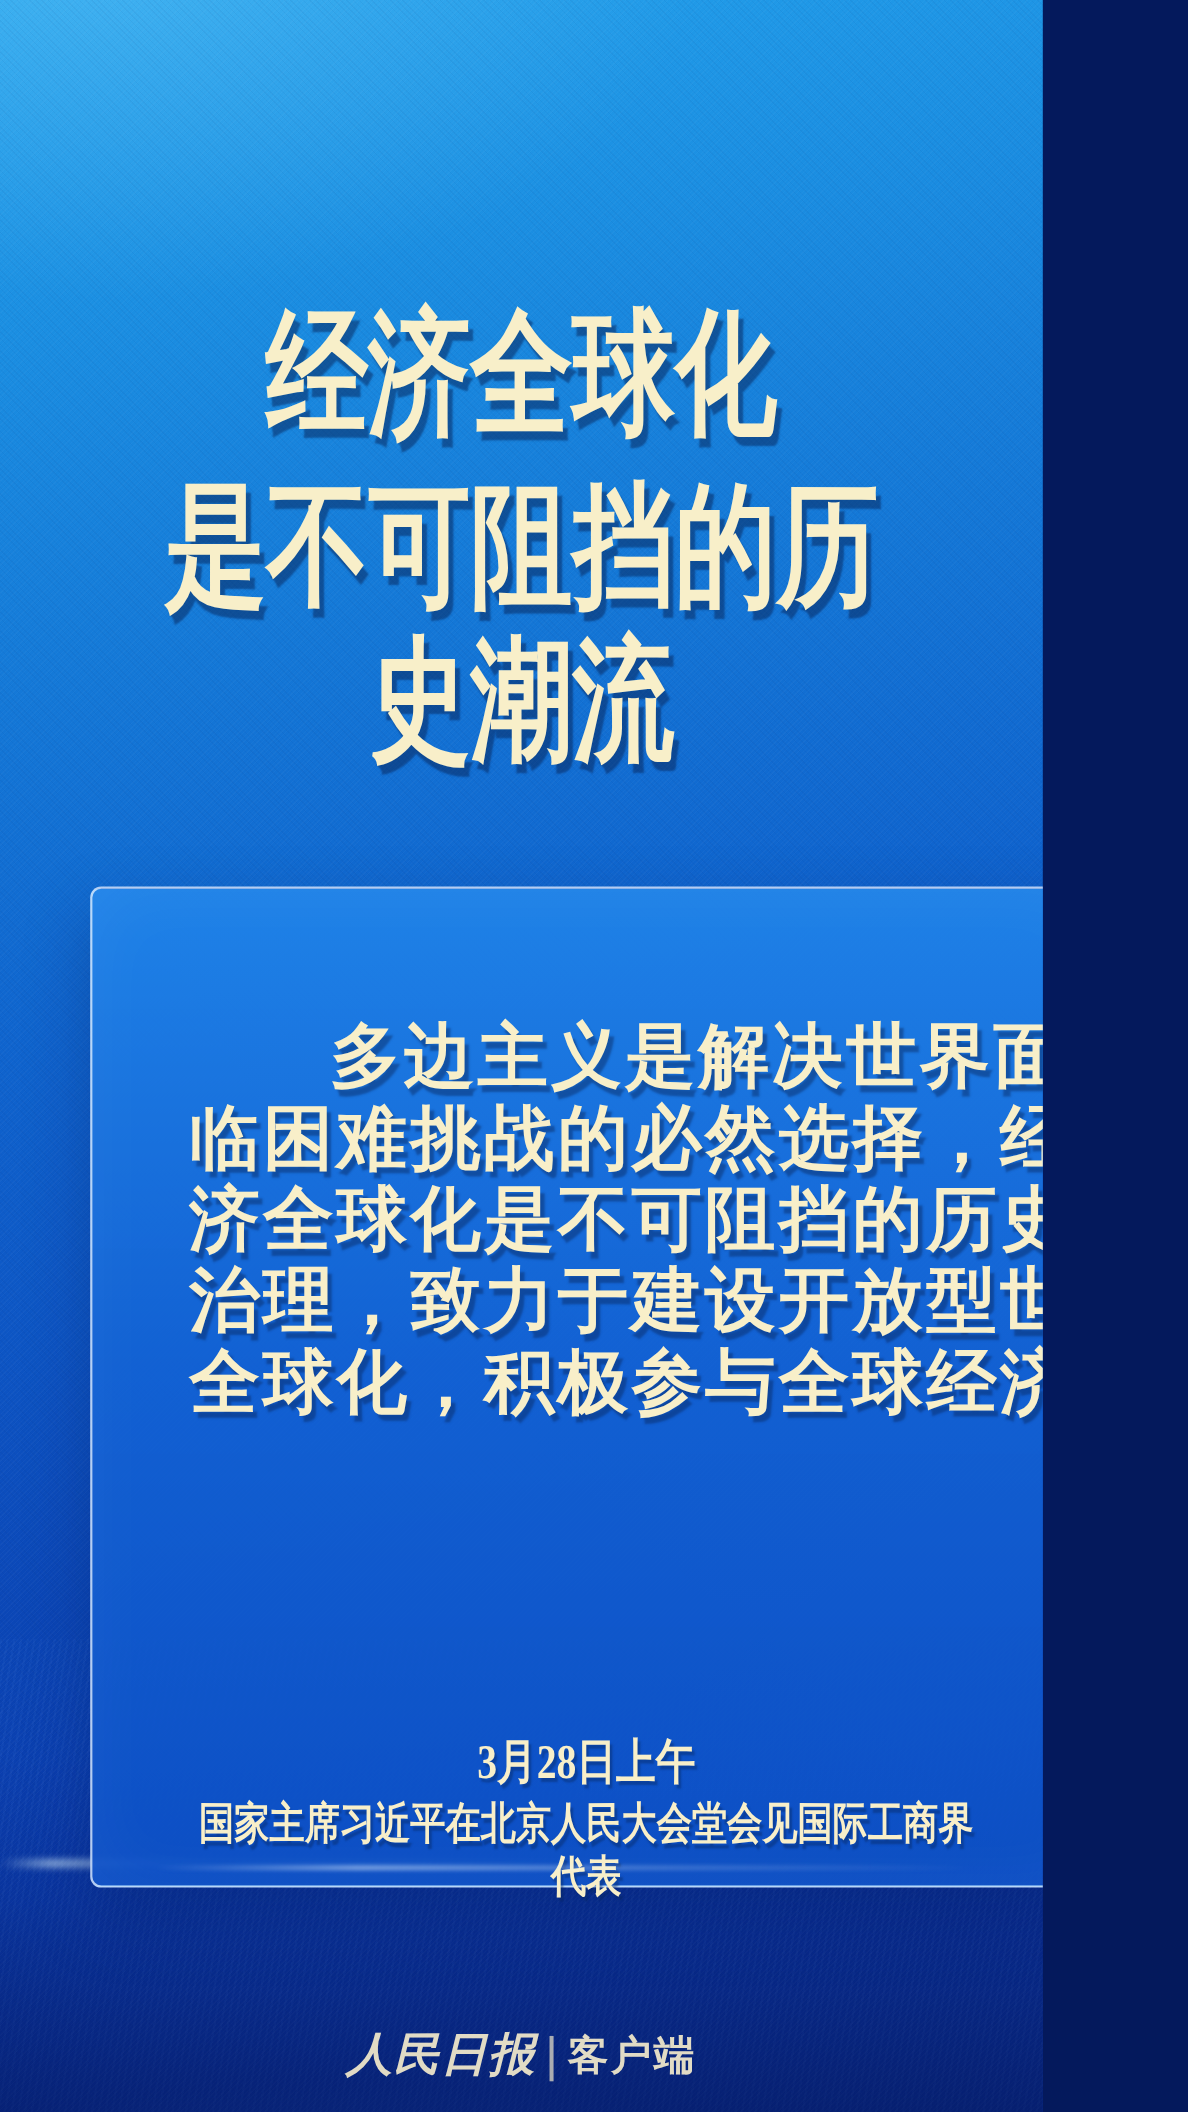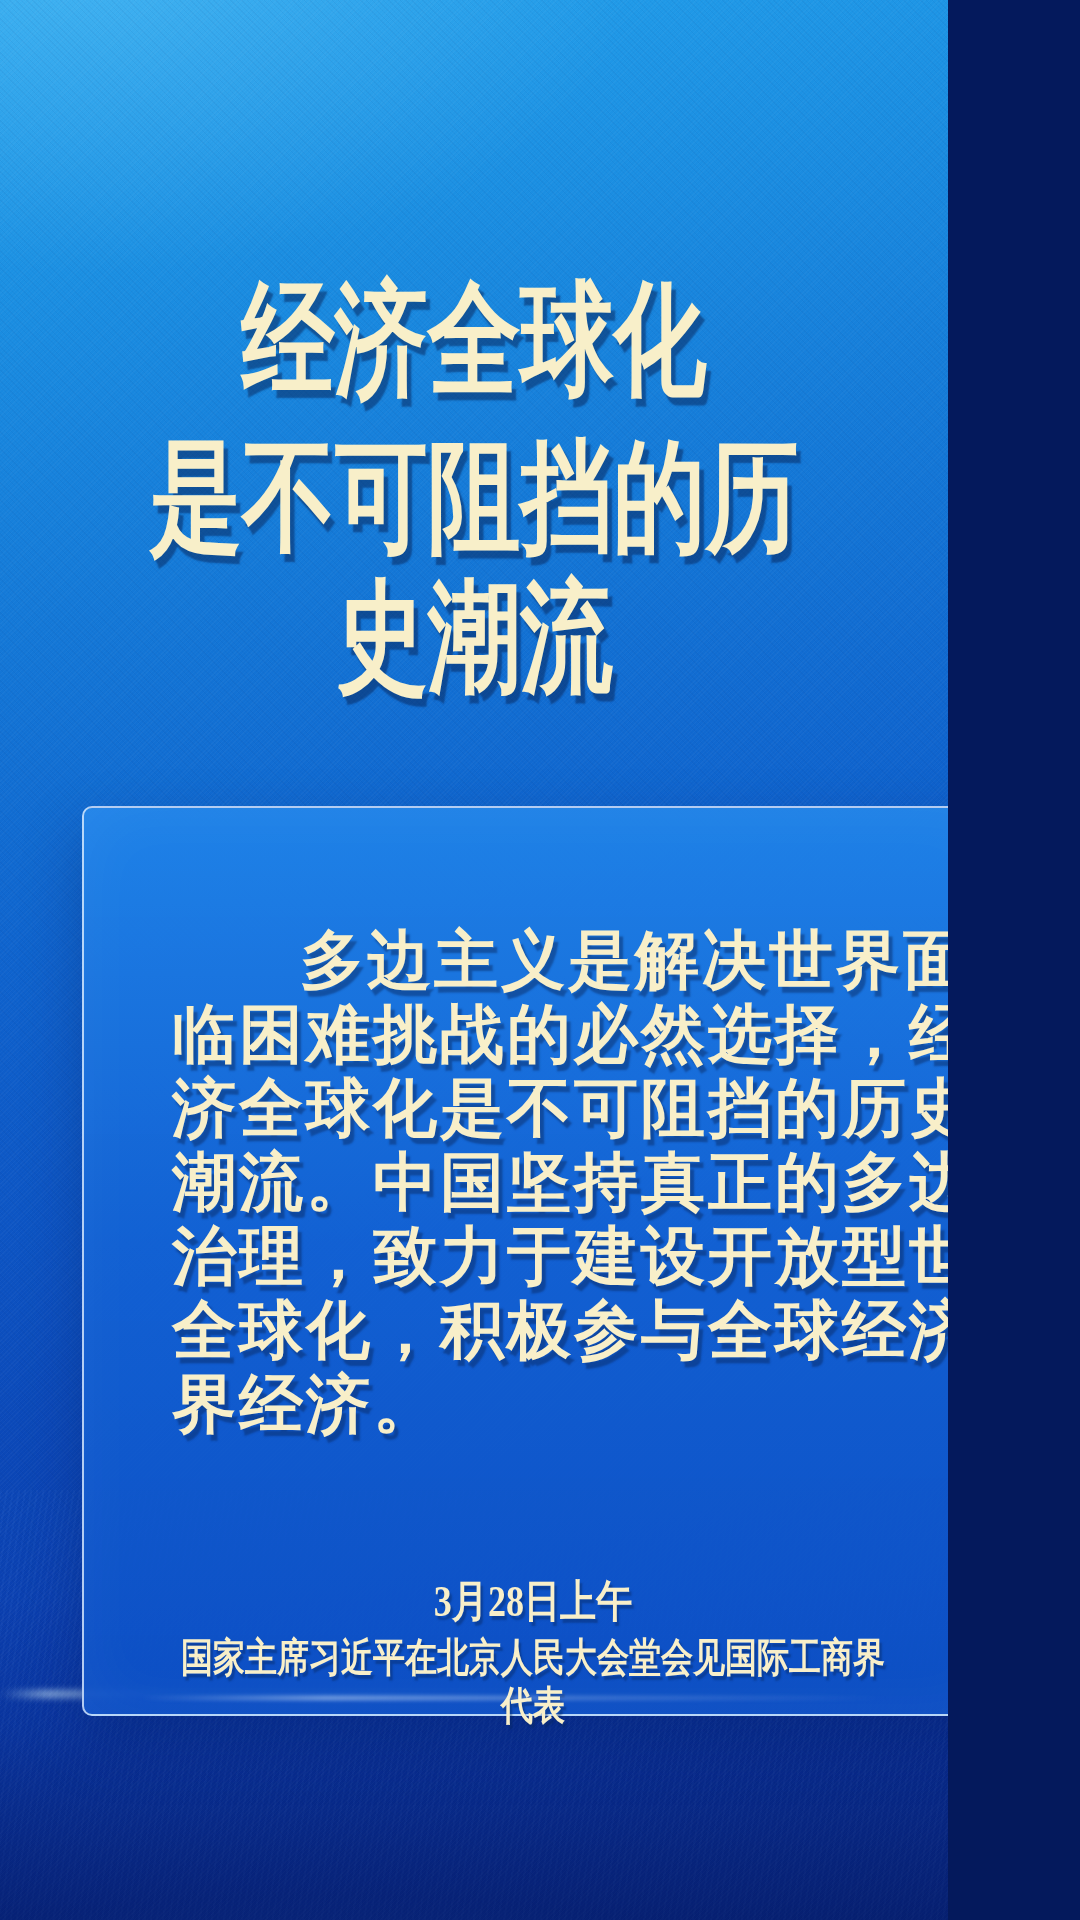--- a/index.html
+++ b/index.html
@@ -123,27 +123,30 @@
   <div class="title">
     <div class="title-line1">经济全球化</div>
     <div class="title-line2">是不可阻挡的历史潮流</div>
   </div>
 
   <div class="card">
     <div class="quote">
         <div class="quote-line">多边主义是解决世界面</div>
         <div class="quote-line">临困难挑战的必然选择，经</div>
         <div class="quote-line">济全球化是不可阻挡的历史</div>
-        <div class="quote-line">潮流。中国坚持真正的多边</div>
         <div class="quote-line">治理，致力于建设开放型世</div>
         <div class="quote-line">全球化，积极参与全球经济</div>
-        <div class="quote-line">界经济。</div>
       </div>
 
     <div class="meta">
       <div class="meta-date">3月28日上午</div>
       <div class="meta-caption">国家主席习近平在北京人民大会堂会见国际工商界代表</div>
     </div>
 
     <div class="card-glow"></div>
   </div>
 
+  <div class="footer">
+    <span class="brand-script">人民日报</span>
+    <span class="brand-divider">|</span>
+    <span class="brand-product">客户端</span>
+  </div>
 </div>
 
 </body></html>

